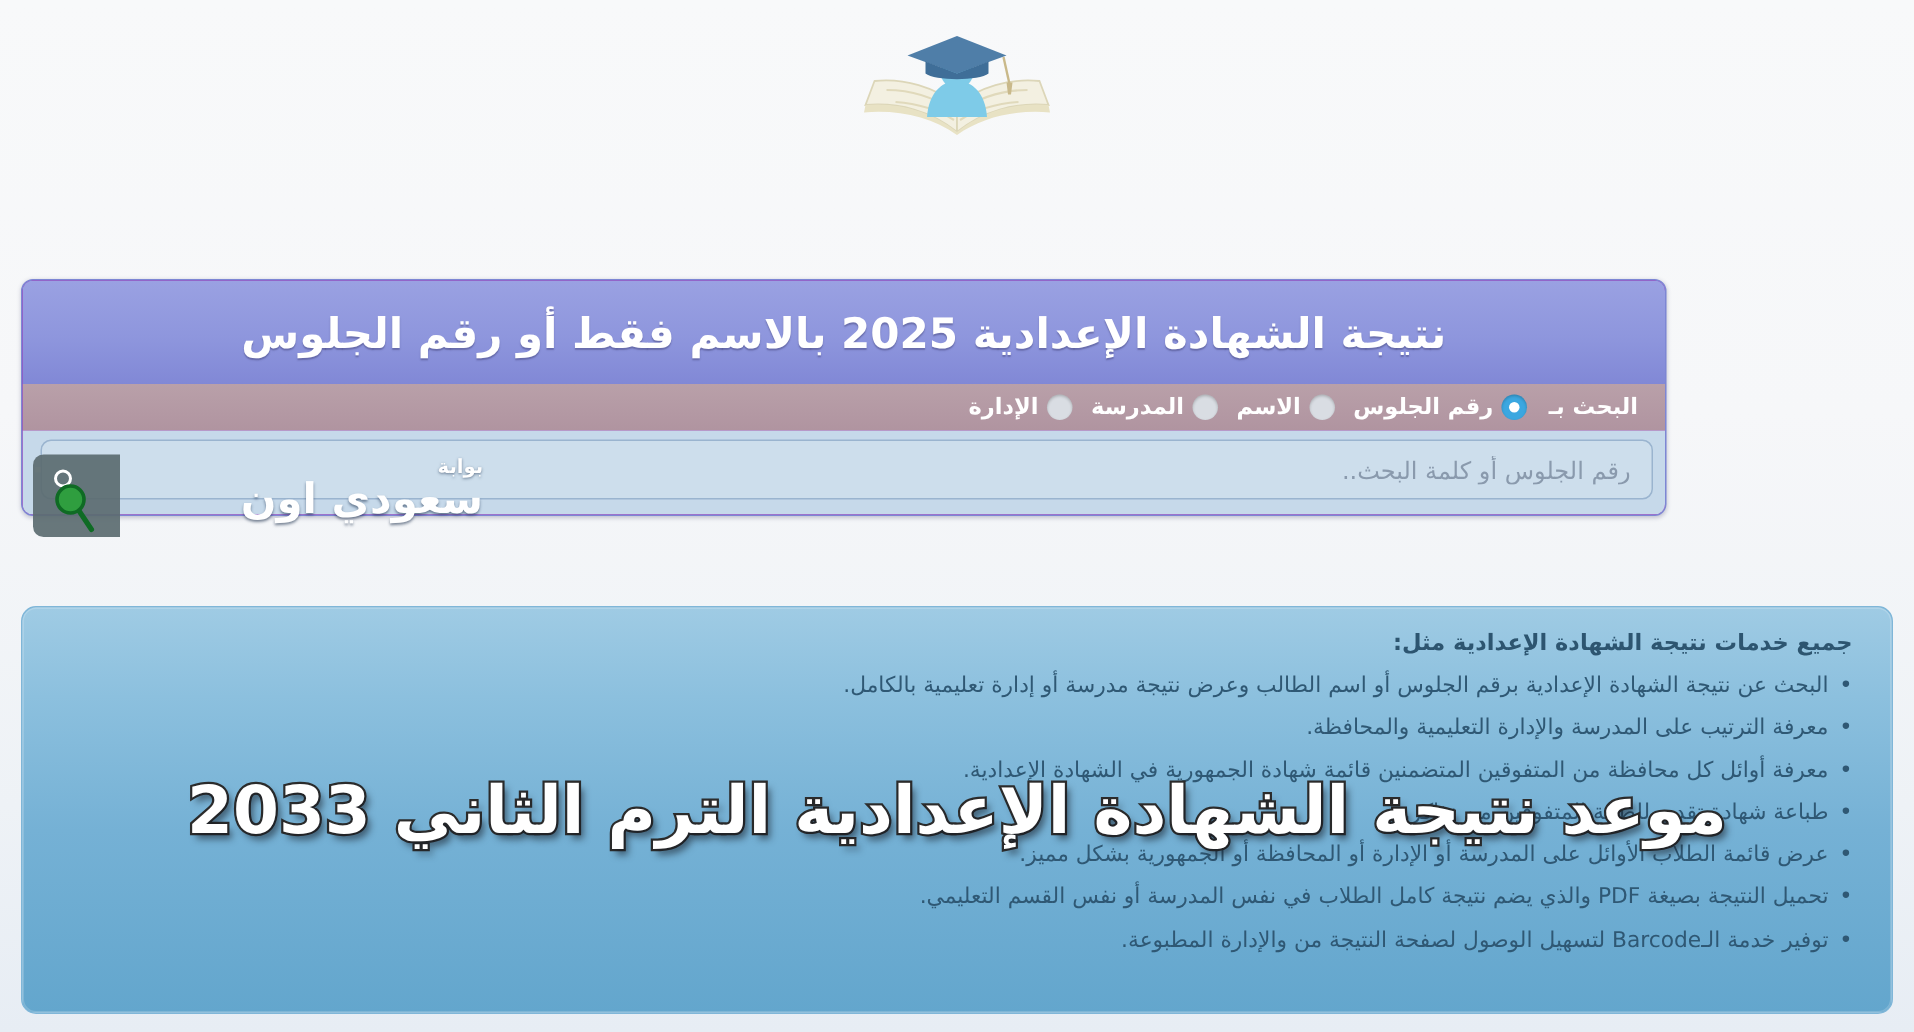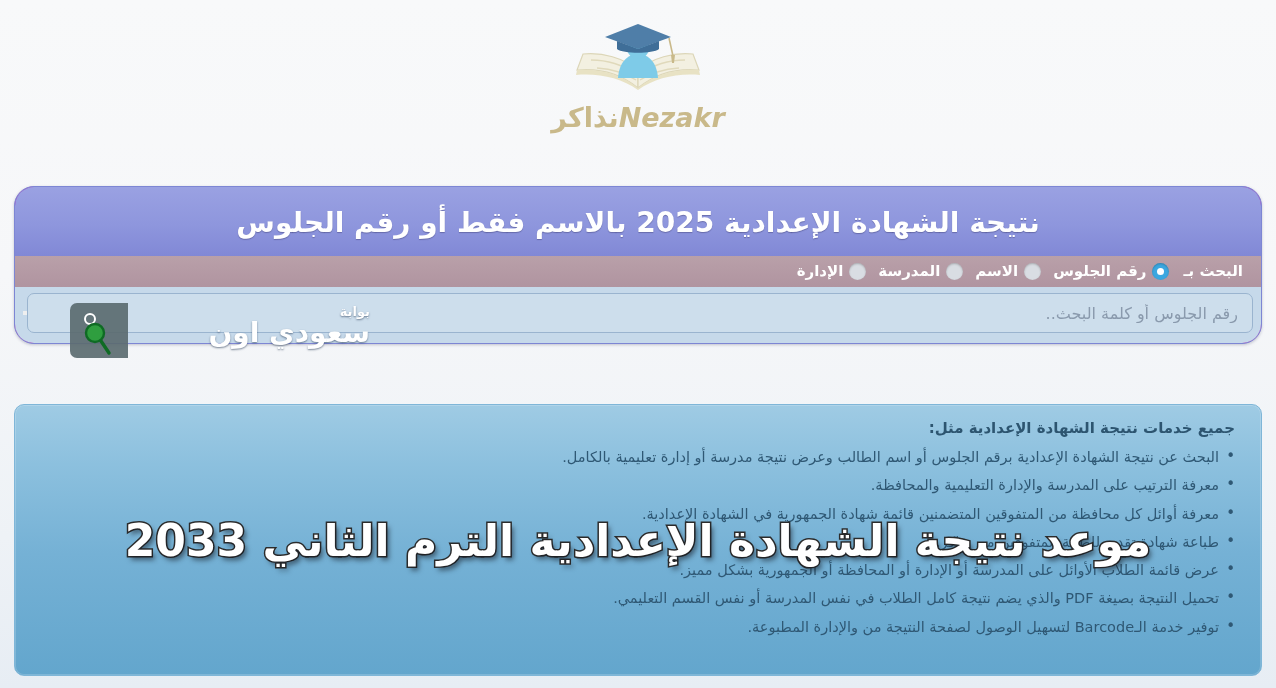--- a/index.html
+++ b/index.html
@@ -52,22 +52,22 @@
     line-height: 1;
     white-space: nowrap;
   }
   .logo-word .lw-ar { font-style: normal; }
 
   
   .search-card {
     position: absolute;
     left: 14px;
     top: 186px;
-    width: 1248px;
-    border-radius: 20px;
+    width: 1097px;
+    border-radius: 8px;
     background: #a21caf;
     box-shadow: 0 1px 3px rgba(60,60,100,.28);
     overflow: hidden;
     border: 1px solid #7d86d4;
   }
   .card-title {
     background: linear-gradient(180deg, #9aa1e2 0%, #8e96dd 55%, #8188d6 100%);
     color: #ffffff;
     text-align: center;
     font-size: 28px;
@@ -194,21 +194,20 @@
 
   
   .watermark {
     position: absolute;
     left: 22px;
     top: 303px;
     width: 300px;
     height: 66px;
     z-index: 40;
     pointer-events: none;
-    margin-left: 48px;
   }
   .wm-box {
     position: absolute;
     left: 0; top: 0;
     width: 58px; height: 55px;
     background: #5b6b70;
     border-radius: 7px 0 0 7px;
     opacity: .92;
   }
   .wm-glass { position: absolute; left: 6px; top: 8px; }
@@ -265,23 +264,20 @@
         </g>
 
         <path d="M95 38 C84 38, 76 47, 75 62 L115 62 C114 47, 106 38, 95 38 Z" fill="#7ecbe8"></path>
         <circle cx="95" cy="32" r="11" fill="#7ecbe8"></circle>
 
         <path d="M95 8 L128 21 L95 33 L62 21 Z" fill="#4f7ea8"></path>
         <path d="M74 25 L74 33 C80 38, 110 38, 116 33 L116 25 L95 33 Z" fill="#3f6e98"></path>
         <line x1="126" y1="22" x2="130" y2="40" stroke="#c9b98a" stroke-width="1.6"></line>
         <path d="M128 39 l4 0 l-1 8 l-2 0 Z" fill="#c9b98a"></path>
       </svg>
-    </div>
-    <div class="logo-word">
-      <span class="lw-en">Nezakr</span><span class="lw-ar">نذاكر</span>
     </div>
   </div>
 
   <div class="search-card">
 
     <div class="card-title">نتيجة الشهادة الإعدادية 2025 بالاسم فقط أو رقم الجلوس</div>
 
     <div class="radio-bar">
       <span class="rb-label">البحث بـ</span>
 

